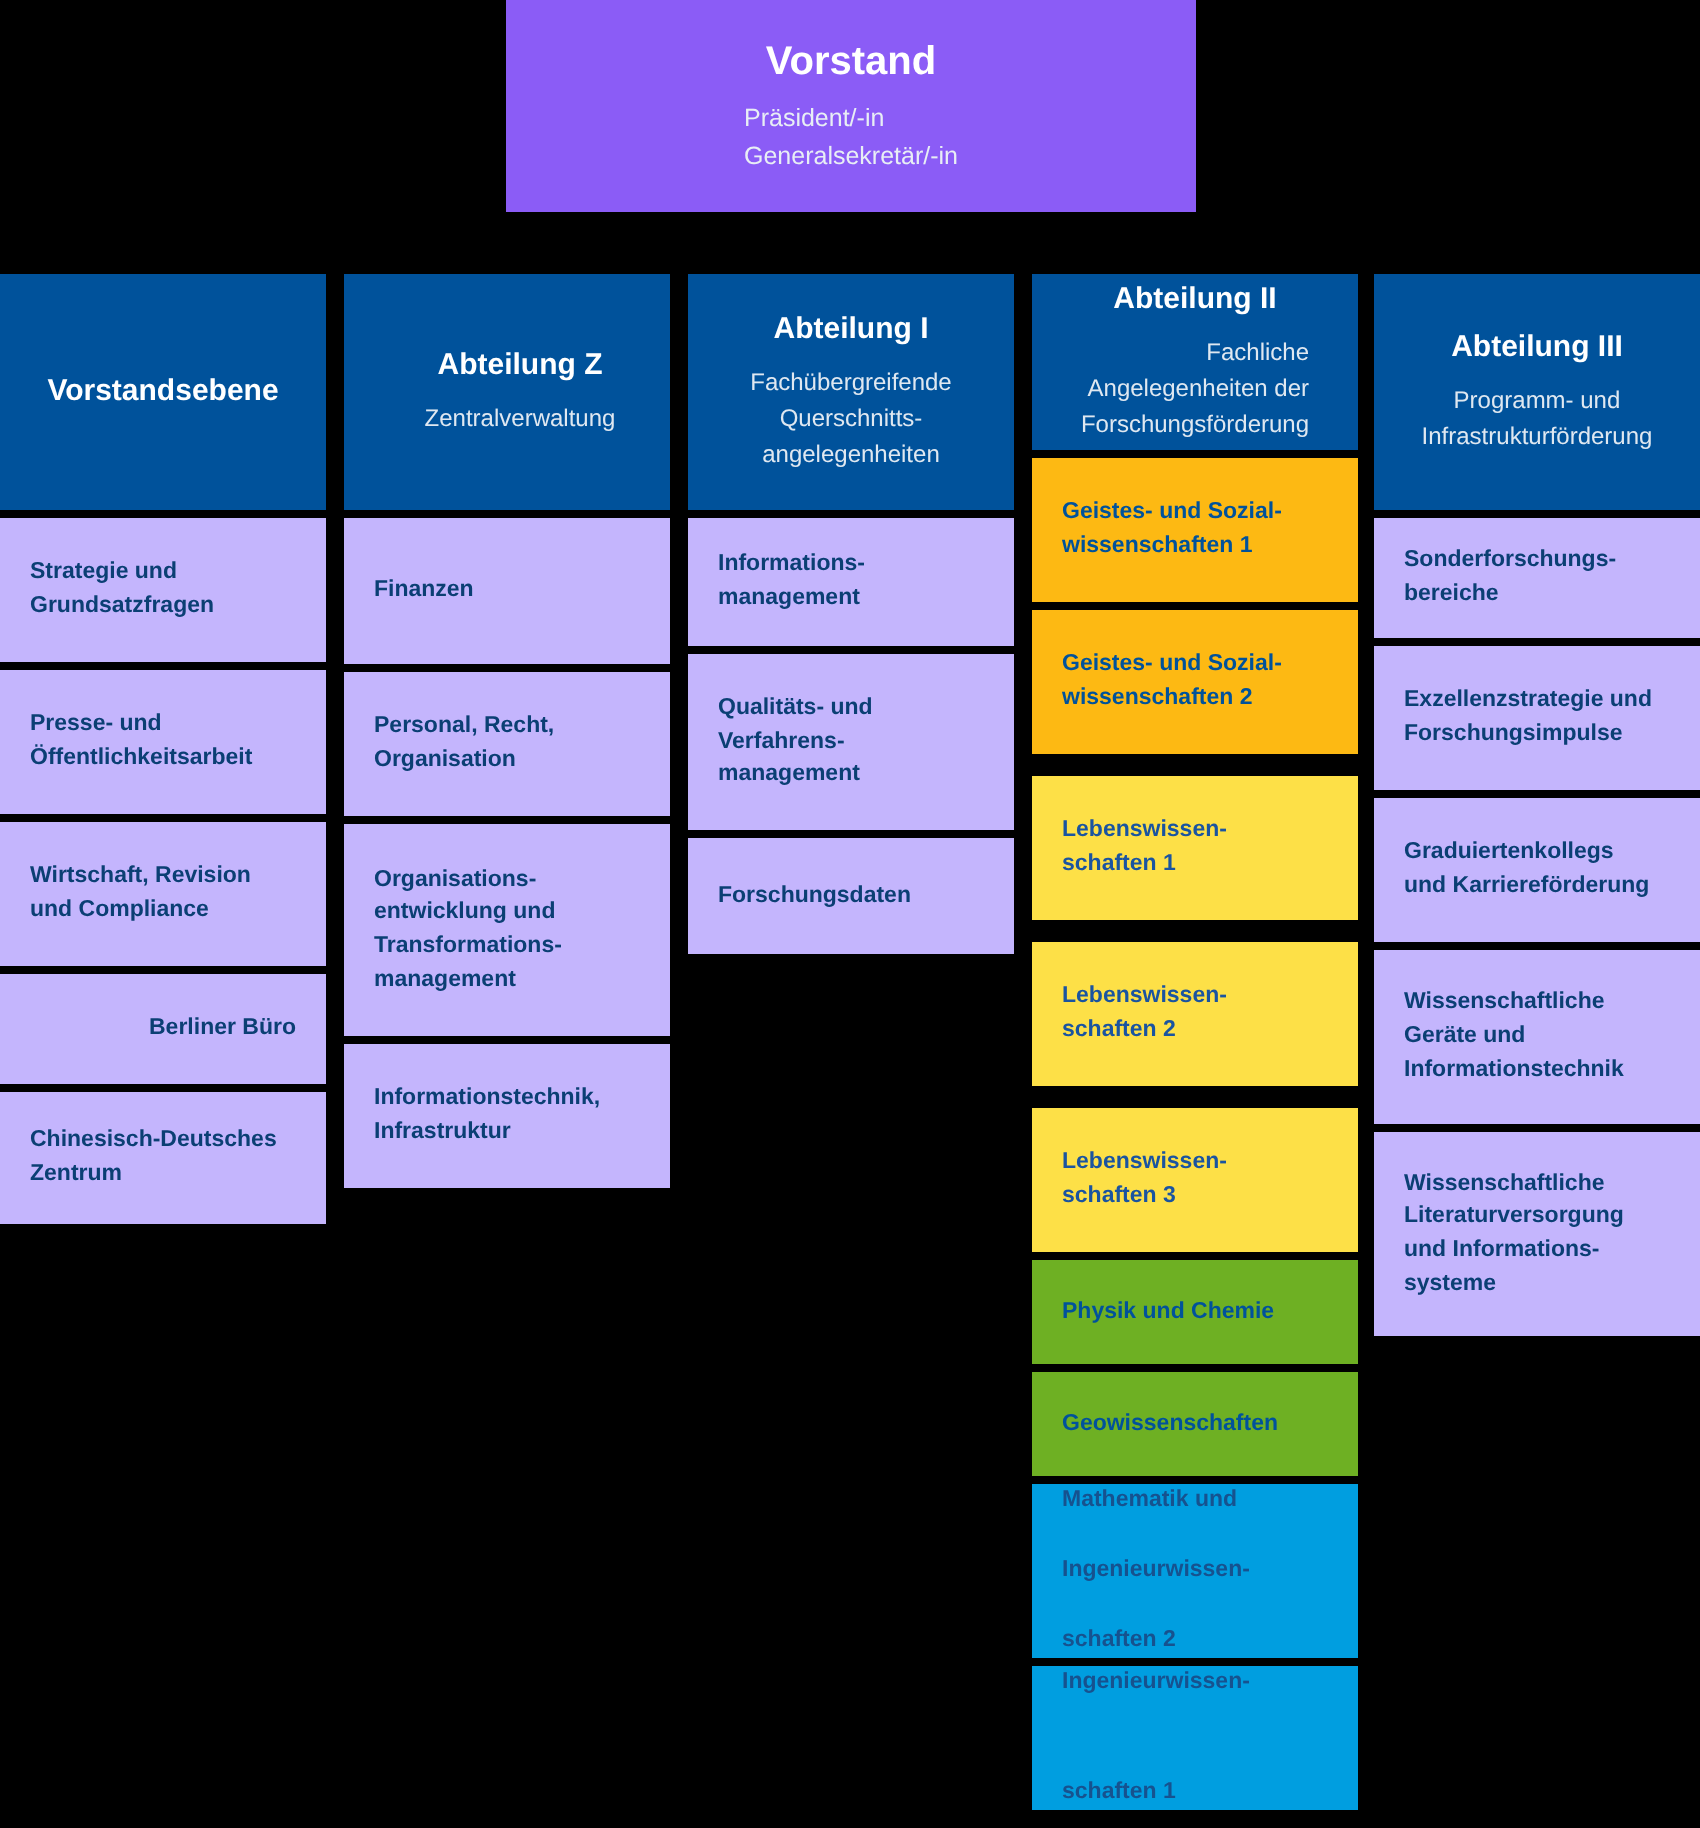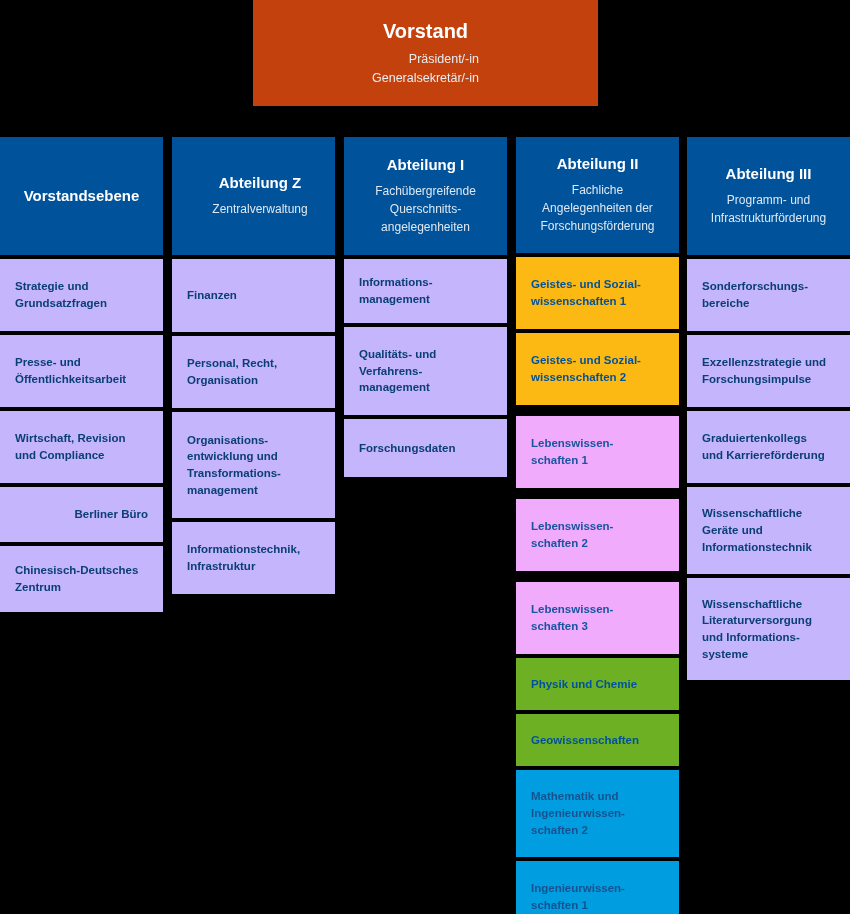--- a/index.html
+++ b/index.html
@@ -22,27 +22,27 @@
     background: #000000;
   }
 
   
   .board-box {
     position: absolute;
     left: 253px;
     top: 0px;
     width: 345px;
     height: 106px;
-    background: #c2410c;
+    background: #8b5cf6;
     box-sizing: border-box;
     display: flex;
     flex-direction: column;
     align-items: center;
     justify-content: center;
-    text-align: right;
+    text-align: left;
   }
   .board-title {
     color: #ffffff;
     font-size: 20px;
     font-weight: bold;
     line-height: 1.2;
     margin-bottom: 7px;
   }
   .board-sub {
     color: #e8eef5;
@@ -112,31 +112,32 @@
   
   .unit.blue {
     background: #c4b5fd;
     color: #0b3f74;
   }
   .unit.orange {
     background: #FDB913;
     color: #00529B;
   }
   .unit.red {
-    background: #f0abfc;
+    background: #fde047;
     color: #1a54a0;
     margin-top: 11px;
   }
   .unit.green {
     background: #6EB023;
     color: #00529B;
   }
   .unit.cyan {
     background: #009EE0;
     color: #16528f;
+    justify-content: space-between;
   }
 </style>
 </head>
 <body>
 
 <div id="orgchart">
 
   <div class="board-box">
     <div class="board-title">Vorstand</div>
     <div class="board-sub">
@@ -211,21 +212,21 @@
         <div class="unit blue" style="height: 88px;">
           <span class="unit-line">Qualitäts- und</span>
           <span class="unit-line">Verfahrens-</span>
           <span class="unit-line">management</span>
         </div>
         <div class="unit blue" style="height: 58px;">
           <span class="unit-line">Forschungsdaten</span>
         </div>
       </div>
       <div class="column col-3">
-        <div class="col-head" style="height: 116px;">
+        <div class="col-head" style="height: 88px; text-align: right;">
           <div class="col-head-title">Abteilung II</div>
           <div class="col-head-sub">
             <div>Fachliche</div>
             <div>Angelegenheiten der</div>
             <div>Forschungsförderung</div>
           </div>
         </div>
         <div class="unit orange" style="height: 72px;">
           <span class="unit-line">Geistes- und Sozial-</span>
           <span class="unit-line">wissenschaften 1</span>
@@ -263,21 +264,21 @@
         </div>
       </div>
       <div class="column col-4">
         <div class="col-head" style="height: 118px;">
           <div class="col-head-title">Abteilung III</div>
           <div class="col-head-sub">
             <div>Programm- und</div>
             <div>Infrastrukturförderung</div>
           </div>
         </div>
-        <div class="unit blue" style="height: 72px;">
+        <div class="unit blue" style="height: 60px;">
           <span class="unit-line">Sonderforschungs-</span>
           <span class="unit-line">bereiche</span>
         </div>
         <div class="unit blue" style="height: 72px;">
           <span class="unit-line">Exzellenzstrategie und</span>
           <span class="unit-line">Forschungsimpulse</span>
         </div>
         <div class="unit blue" style="height: 72px;">
           <span class="unit-line">Graduiertenkollegs</span>
           <span class="unit-line">und Karriereförderung</span>

